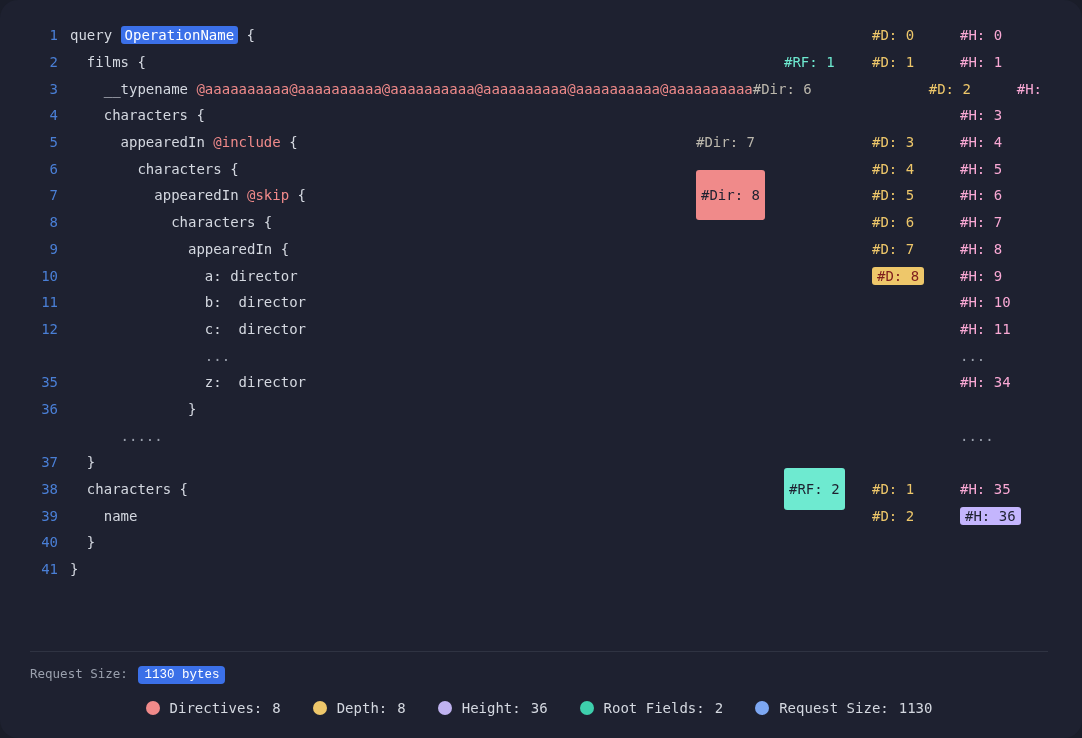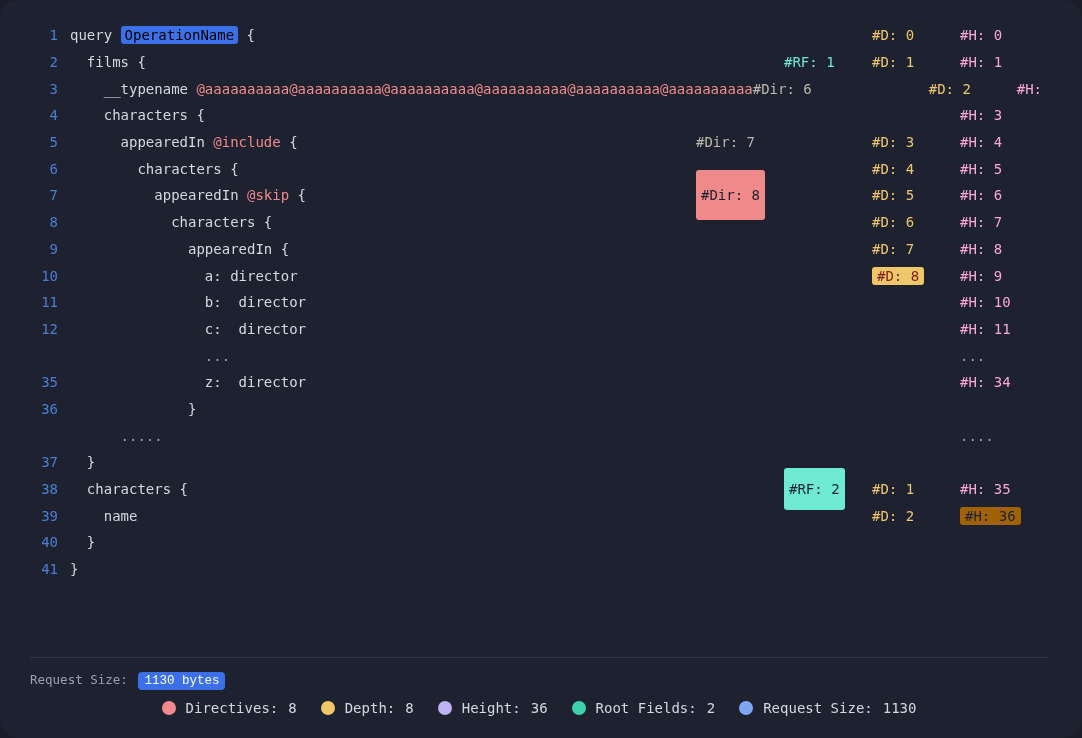--- a/index.html
+++ b/index.html
@@ -38,34 +38,34 @@
     margin-right: 12px;
     flex-shrink: 0;
   }
   .code {
     flex: 1;
     color: #d4d8e0;
   }
   .kw { color: #d4d8e0; }
   .op-active {
     background: #3b70e8;
-    color: #000000;
+    color: #ffffff;
     padding: 1px 4px;
     border-radius: 3px;
   }
   .dir-text { color: #f08a8a; }
   .annot-col { width: 88px; text-align: left; flex-shrink:0; }
   .annot-dir { color: #bbb7ac; text-align: right; }
   .annot-rf  { color: #6eead0; margin-top: 7px; }
   .annot-d   { color: #eec76a; }
   .annot-h   { color: #f9a8d4; }
   .badge-dir { background:#f08a8a; color:#1e2130; padding:17px 5px; border-radius:3px; }
   .badge-rf  { background:#6eead0; color:#1e2130; padding:13px 5px; border-radius:3px; }
   .badge-d   { background:#eec76a; color:#7f1d1d; padding:1px 5px; border-radius:3px; }
-  .badge-h   { background:#a16207; color:#1e2130; padding:1px 5px; border-radius:3px; }
+  .badge-h   { background:#c4b5fd; color:#1e2130; padding:1px 5px; border-radius:3px; }
   .ellipsis-line { color:#9aa0ad; }
   .ellipsis-right { width:88px; text-align:left; color:#9aa0ad; }
 
   .divider {
     border-top: 1px solid #2f3342;
     margin: 10px 0 8px 0;
   }
   .req-size-row {
     font-size: 12.5px;
     color: #9aa0ad;
@@ -75,22 +75,22 @@
     background:#3b70e8;
     color:#fff;
     padding:2px 6px;
     border-radius:4px;
     margin-left:3px;
     font-family:Liberation Mono, monospace;
   }
   .legend {
     display:flex;
     justify-content:center;
-    gap: 24px;
-    margin-top: 12px;
+    gap: 32px;
+    margin-top: 18px;
     font-size: 14px;
     color:#d4d8e0;
     align-items:flex-end;
   }
   .legend-item { display:flex; align-items:center; gap:10px; }
   .dot { width:14px; height:14px; border-radius:50%; display:inline-block; }
   .dot-dir { background:#f08a8a; }
   .dot-d   { background:#eec76a; }
   .dot-h   { background:#bfb2f0; }
   .dot-rf  { background:#3ecfac; }

